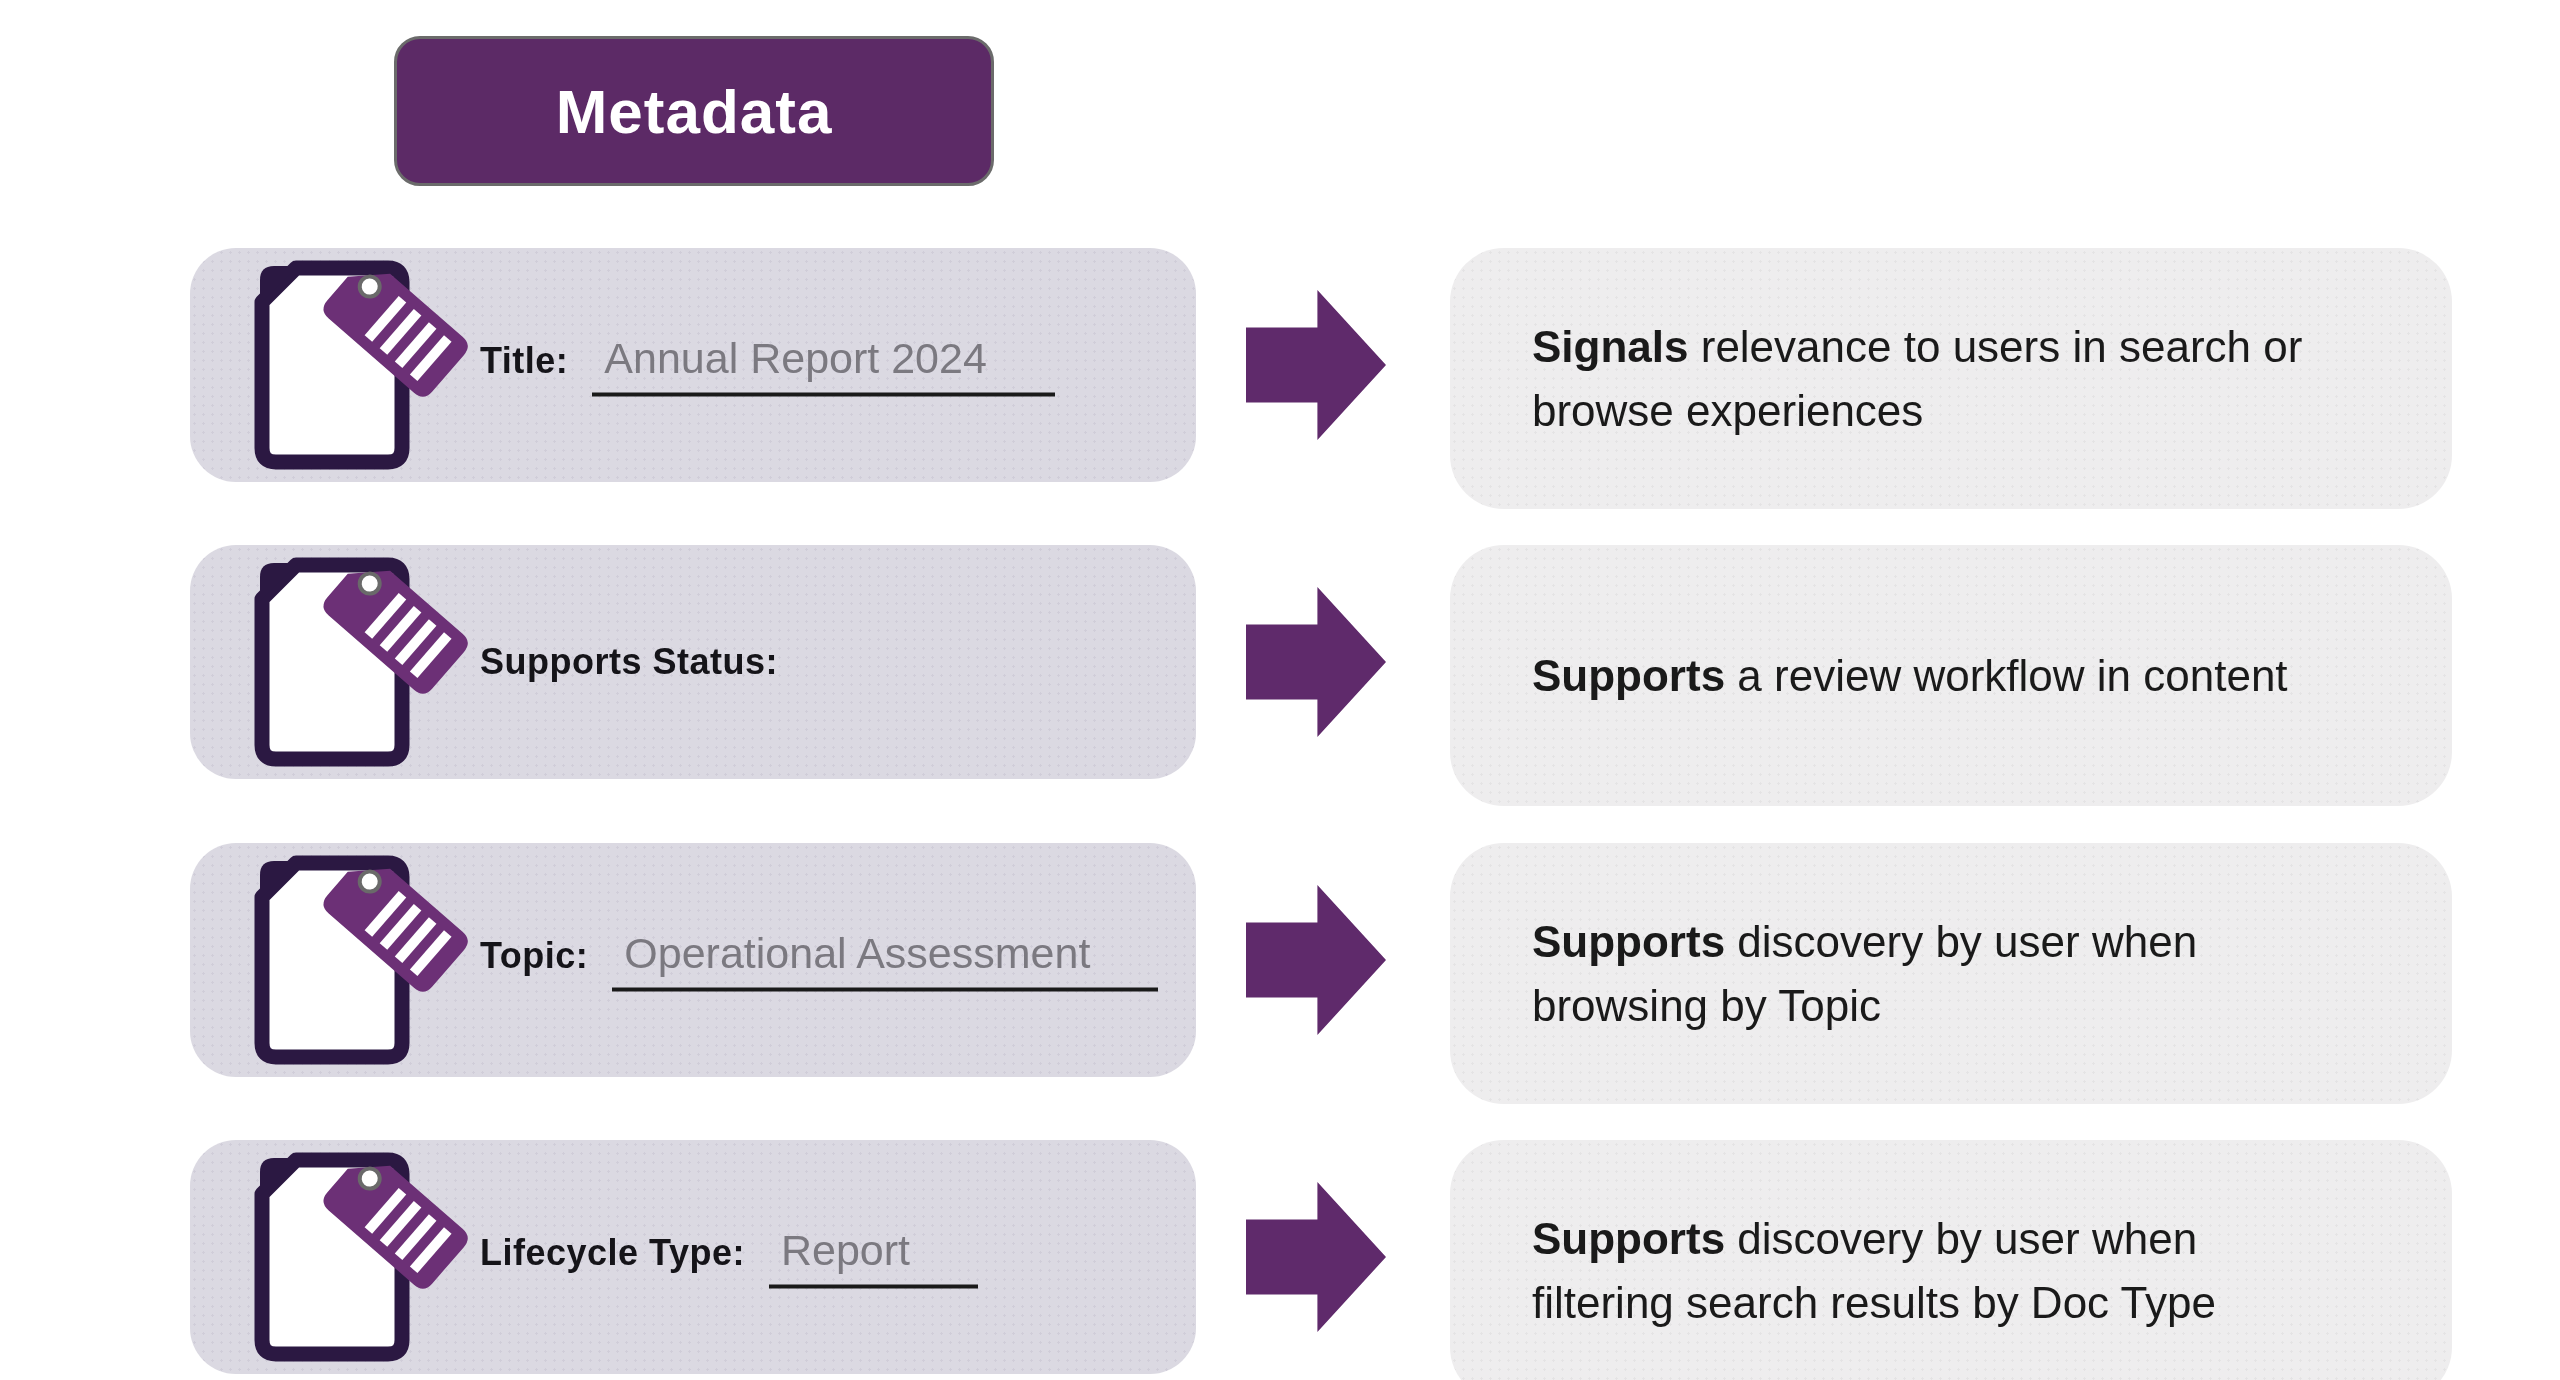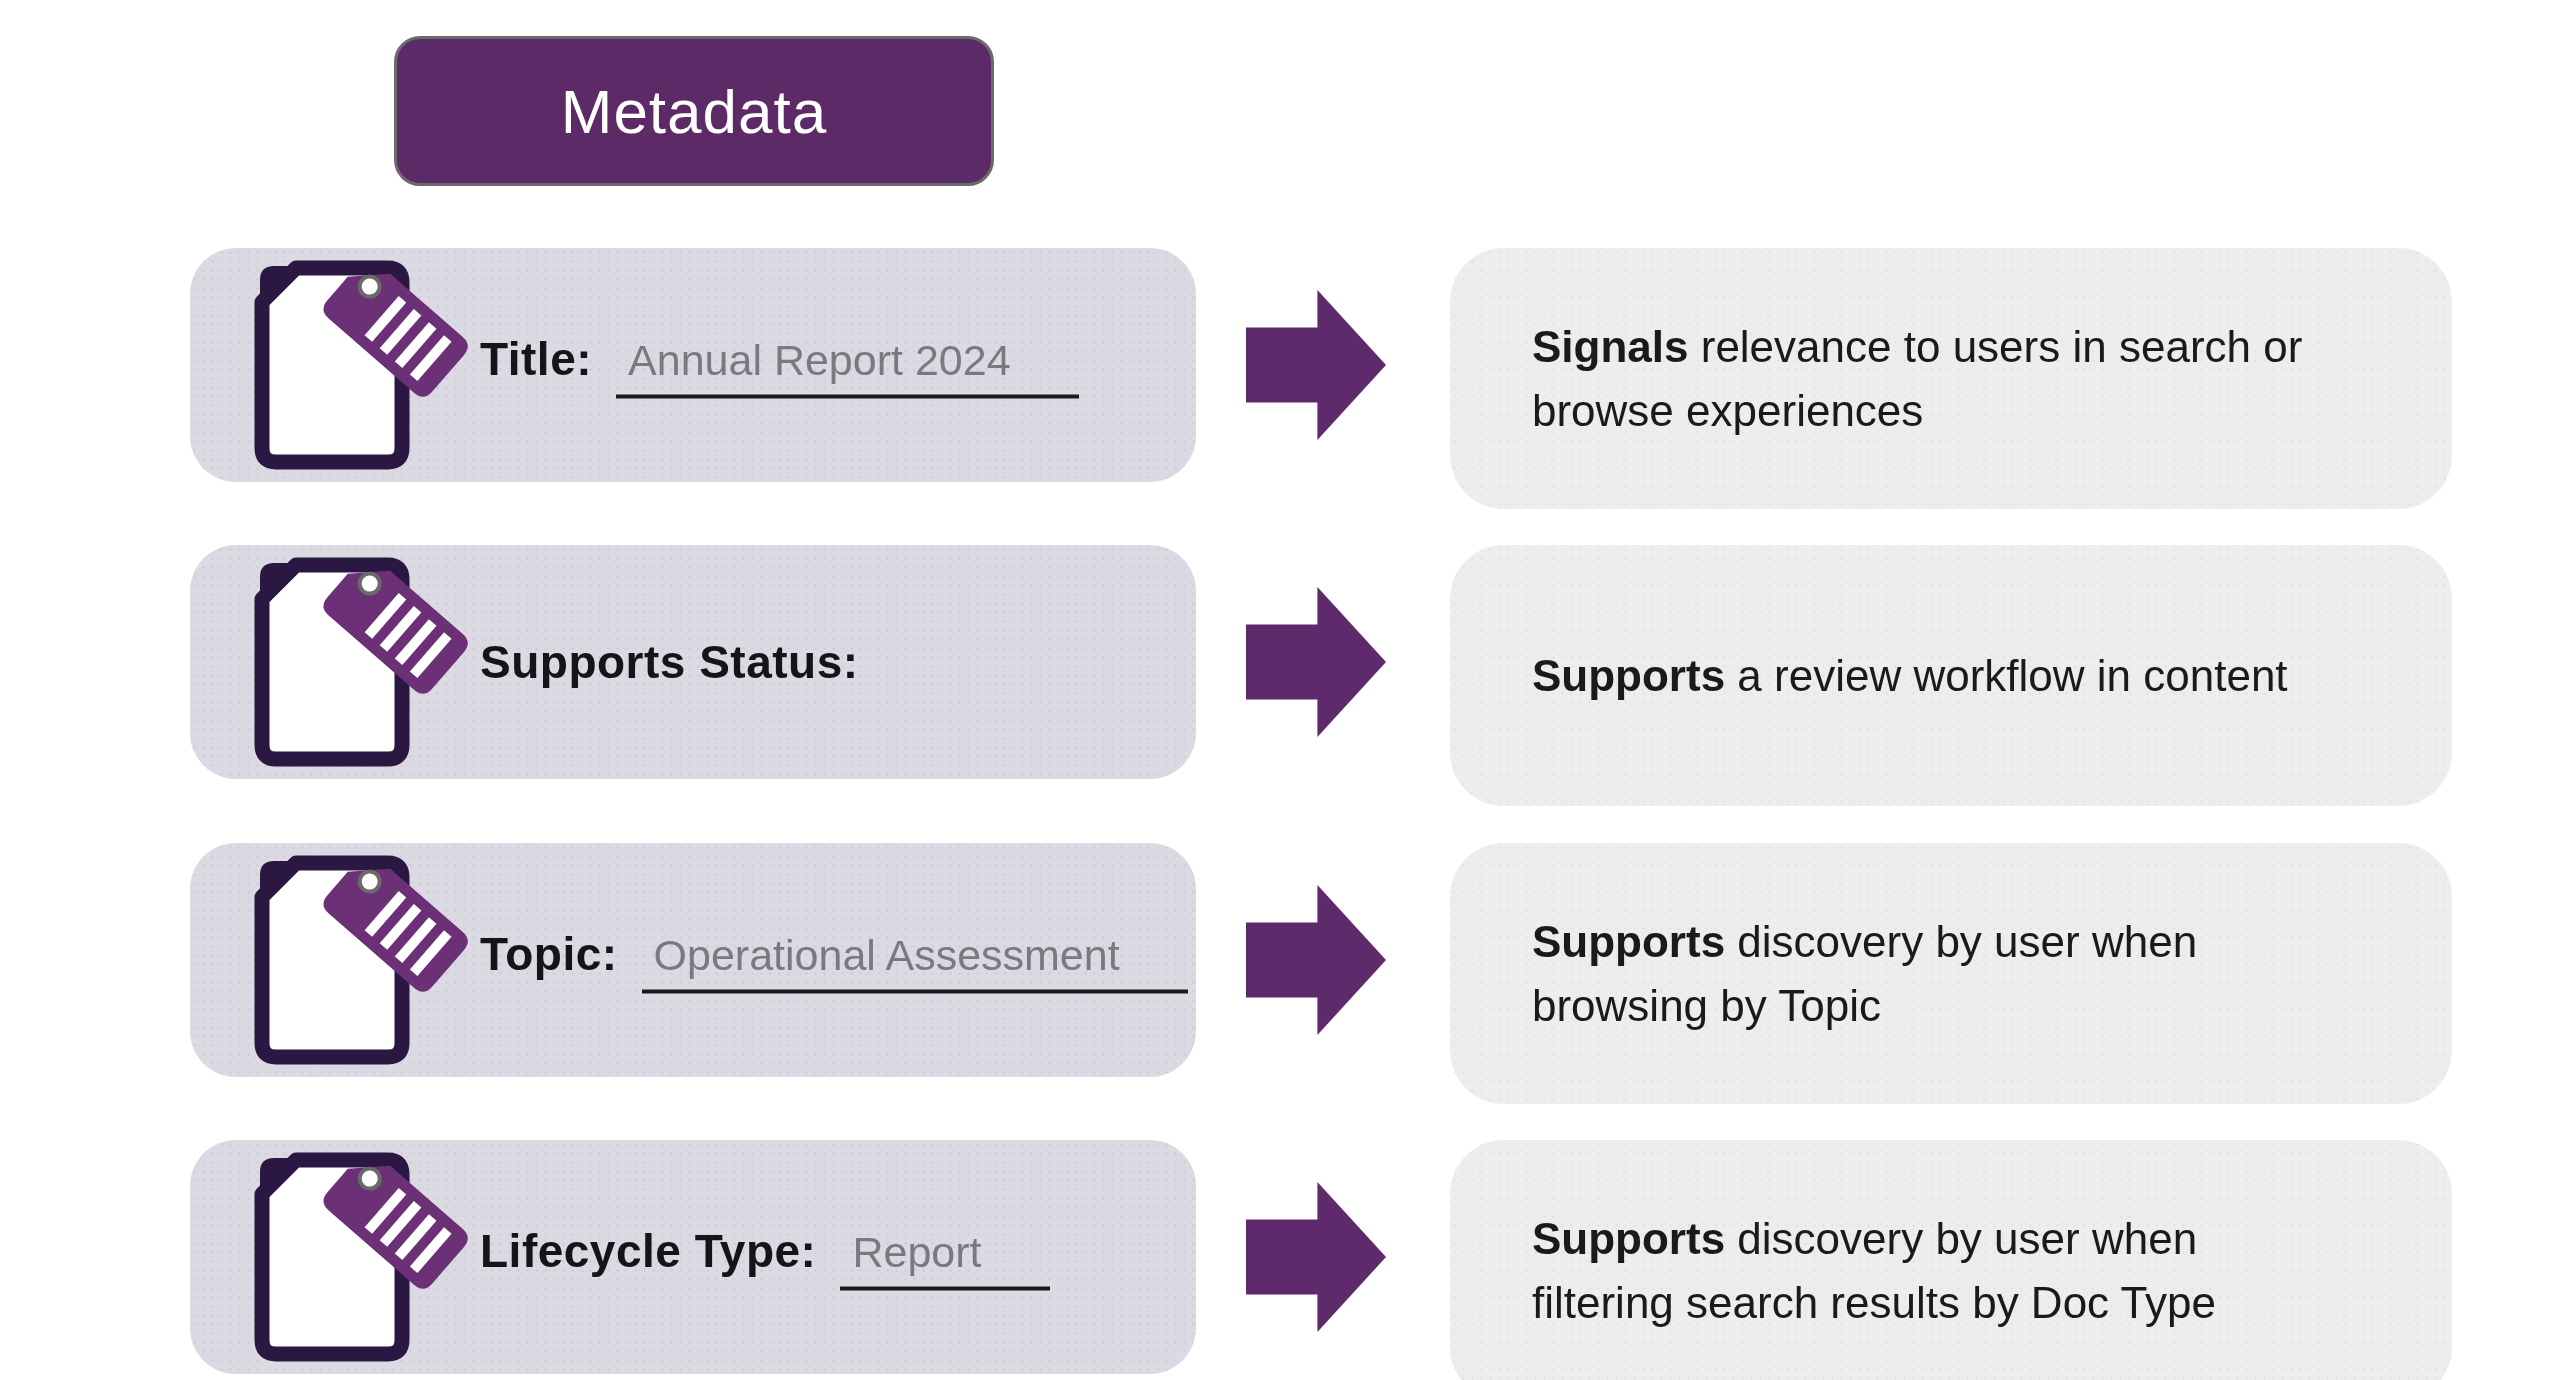--- a/index.html
+++ b/index.html
@@ -17,21 +17,21 @@
     --header-interactions-bg:#58585A;
   }
   html,body{margin:0;padding:0;background:#fff;}
   .canvas{
     position:relative;width:2560px;height:1380px;background:#fff;overflow:hidden;
     font-family:"Liberation Sans",sans-serif;
   }
   .col-header{
     position:absolute;top:36px;height:150px;border-radius:26px;
     display:flex;align-items:center;justify-content:center;
-    color:#fff;font-size:62px;font-weight:normal;letter-spacing:1px;
+    color:#fff;font-size:62px;font-weight:bold;letter-spacing:1px;
     box-sizing:border-box;
   }
   .col-header.metadata{
     left:394px;width:600px;
     background:var(--header-metadata-bg);
     border:3px solid var(--header-metadata-border);
   }
   .col-header.interactions{
     left:1644px;width:616px;
     background:var(--header-interactions-bg);
@@ -46,21 +46,21 @@
     background-size:9px 9px;
   }
   .doc-icon{
     position:absolute;left:58px;top:6px;overflow:visible;
   }
   .meta-line{
     position:absolute;left:290px;top:50%;transform:translateY(-50%);
     display:flex;align-items:baseline;white-space:nowrap;
   }
   .meta-label{
-    font-weight:bold;font-size:46px;color:var(--label-text);letter-spacing:0.5px;
+    font-weight:bold;font-size:36px;color:var(--label-text);letter-spacing:0.5px;
   }
   .meta-value{
     margin-left:24px;font-size:43px;color:var(--value-text);
     border-bottom:4px solid var(--underline);
     padding:0 68px 10px 12px;
   }
   .arrow{
     position:absolute;left:1246px;top:42px;width:140px;height:150px;
     background:var(--arrow);
     clip-path:polygon(0% 25%,51% 25%,51% 0%,100% 50%,51% 100%,51% 75%,0% 75%);

